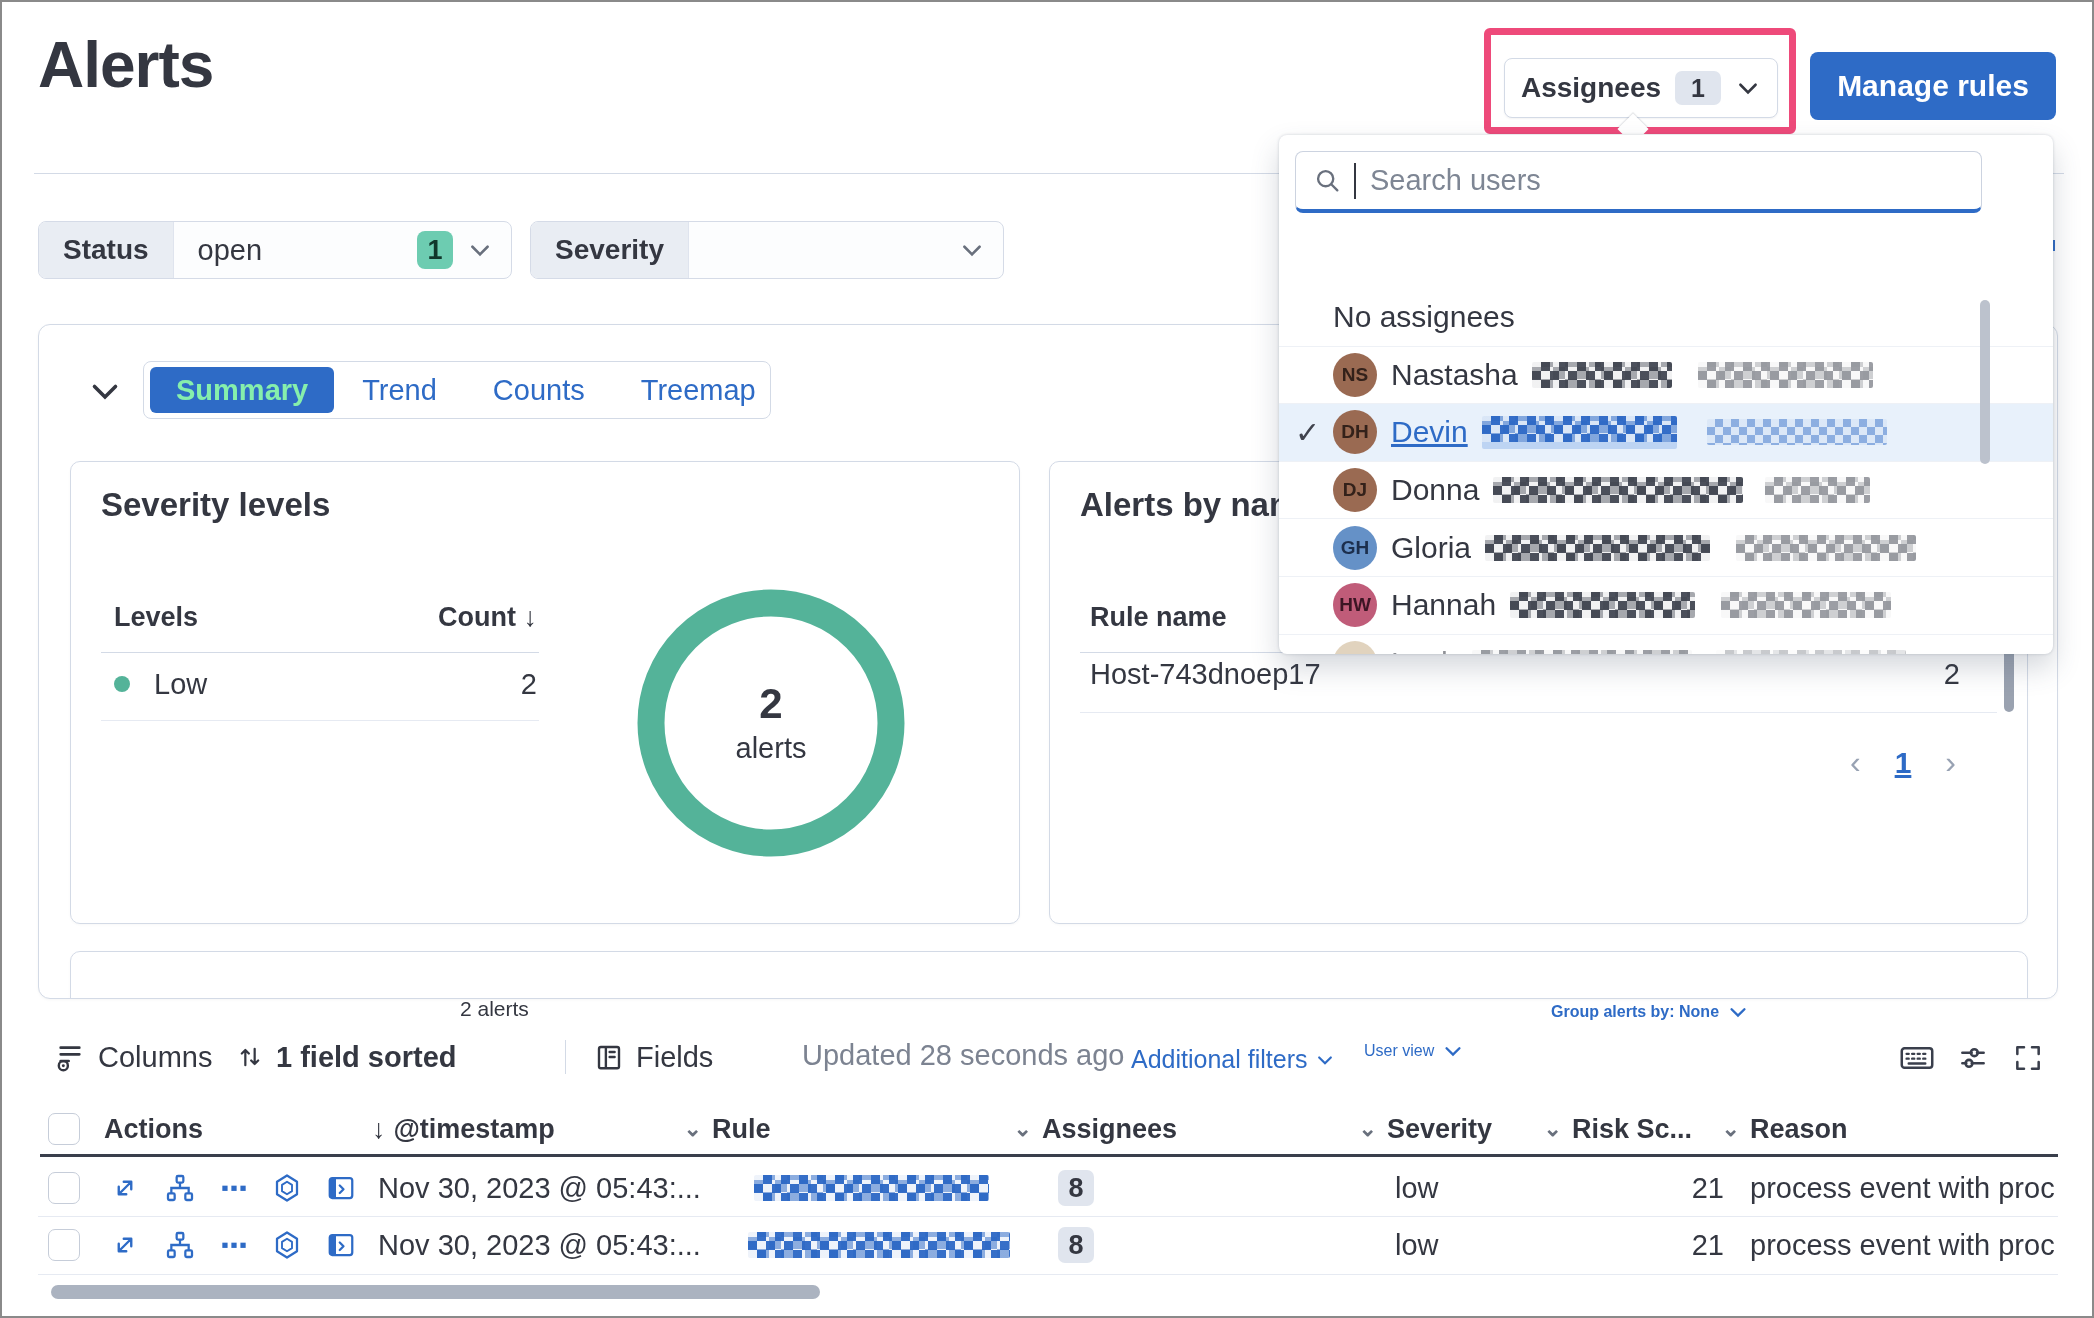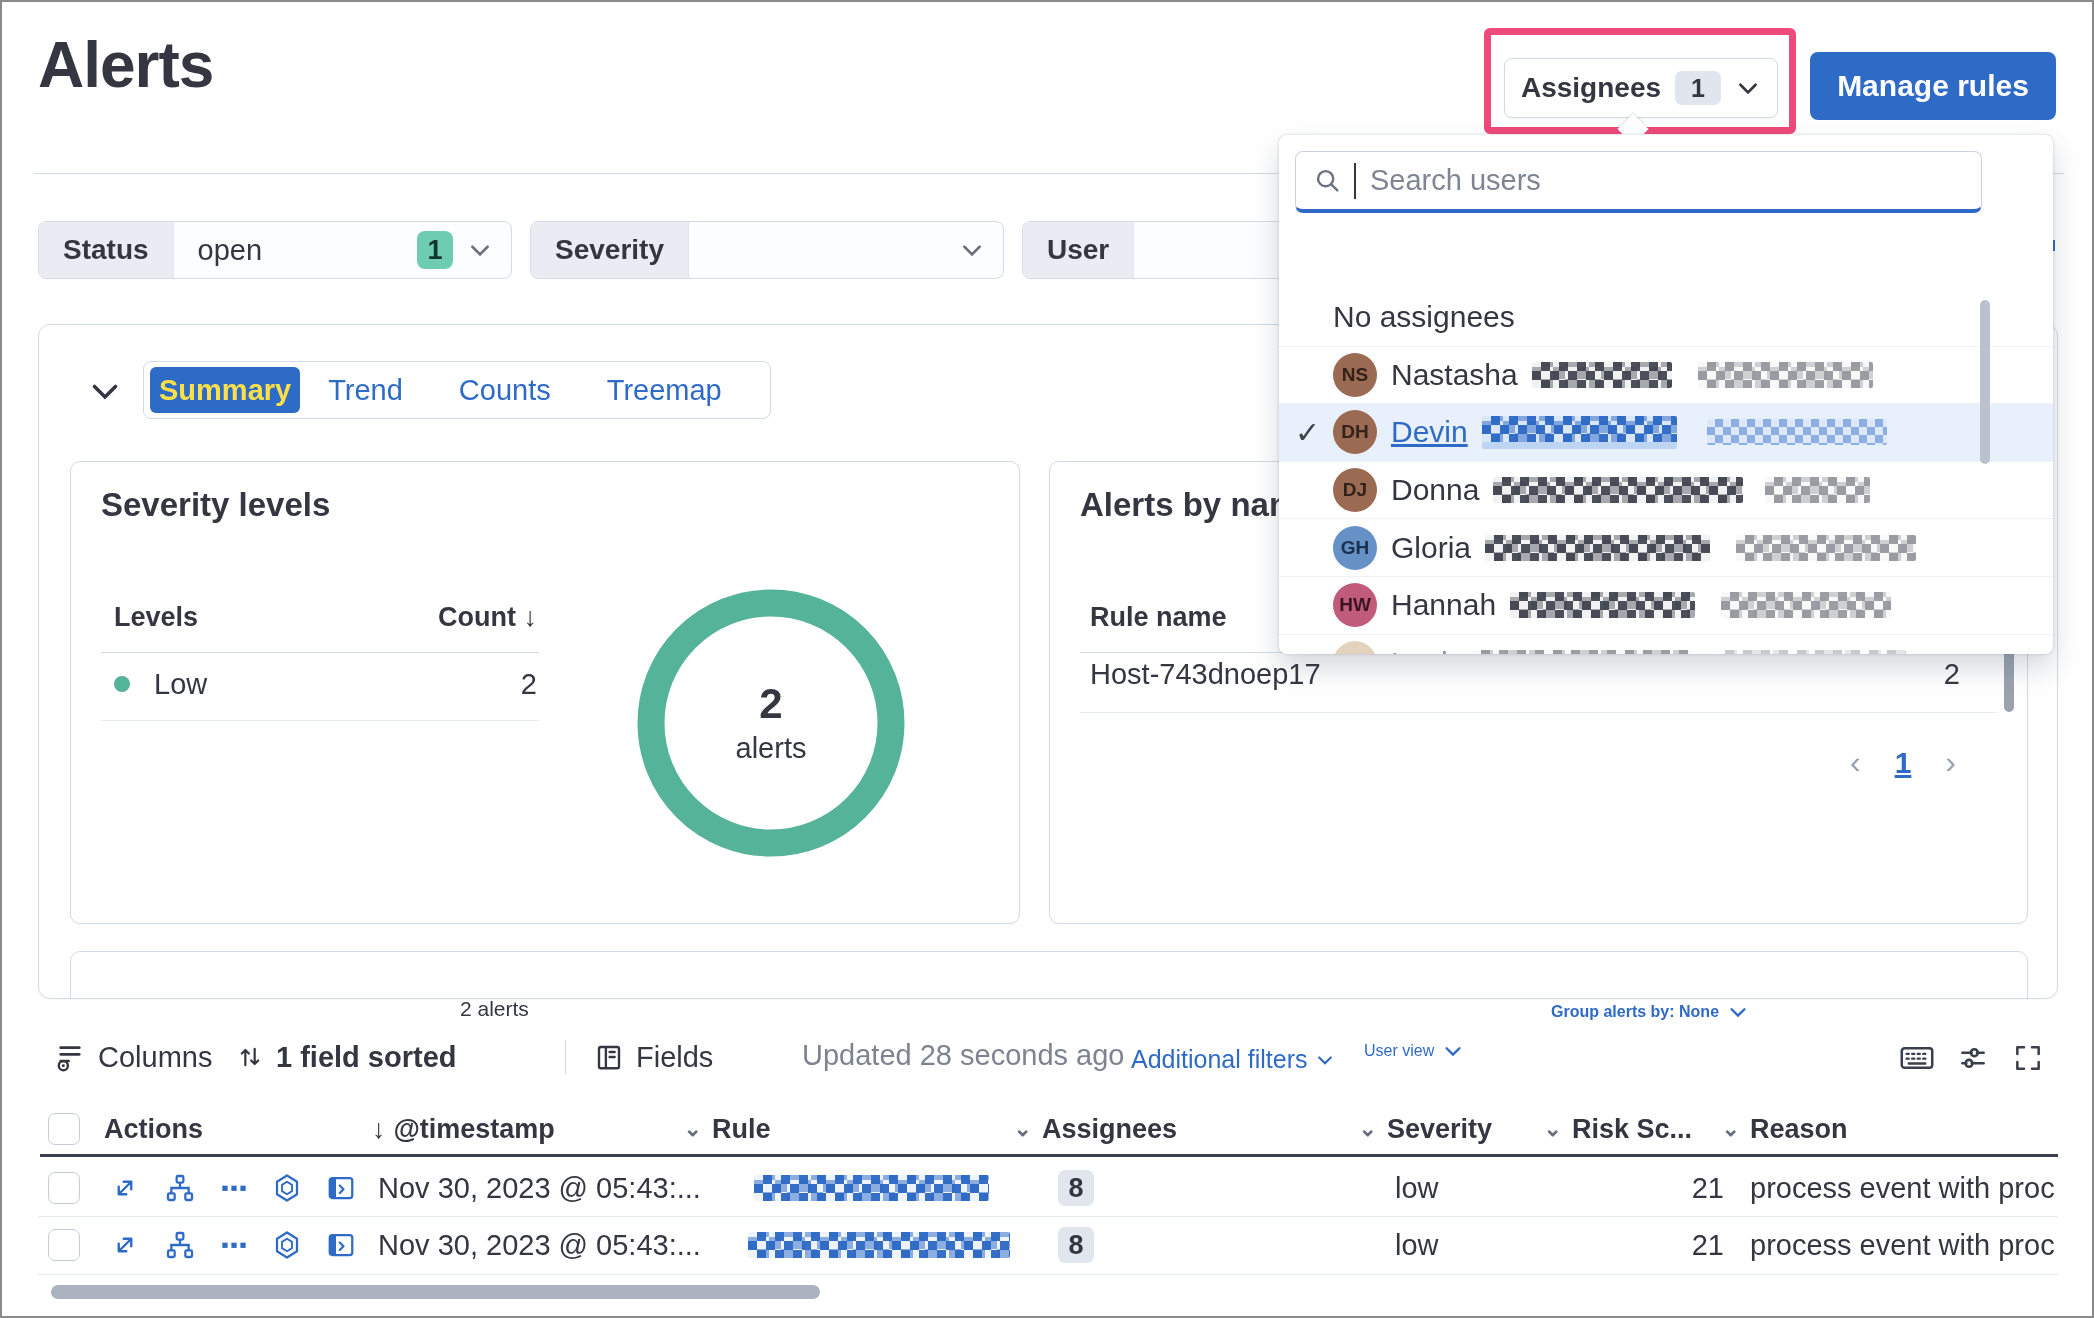--- a/index.html
+++ b/index.html
@@ -33,21 +33,21 @@
   .fbody{display:flex;align-items:center;flex:1;padding:0 18px 0 24px;font-size:29px;gap:14px;}
   .badge-teal{background:#6dccb1;color:#11372c;border-radius:8px;min-width:36px;height:38px;display:flex;align-items:center;justify-content:center;font-size:27px;font-weight:700;margin-left:auto;}
   .chev{width:26px;height:26px;flex:none;}
   .dots3{left:2008px;top:238px;display:flex;gap:6px;z-index:5;cursor:pointer;}
   .dots3 span{width:11px;height:11px;border:3px solid #2e6bc6;box-sizing:border-box;display:block;}
   
   .main-panel{left:36px;top:322px;width:2018px;height:673px;border:1px solid #d3dae6;border-radius:12px;background:#fff;overflow:hidden;box-shadow:0 1px 3px rgba(0,0,0,.04);}
   .collapse-chev{left:48px;top:48px;}
   .tabgroup{left:104px;top:36px;width:628px;height:58px;border:1px solid #d3dae6;border-radius:8px;display:flex;align-items:center;padding:0 6px;box-sizing:border-box;background:#fff;}
   .tab{font-size:29px;color:#2e6bc6;padding:0 28px;font-weight:500;cursor:pointer;}
-  .tab.sel{background:#2e6bc6;color:#fde047;border-radius:6px;height:46px;display:flex;align-items:center;font-weight:700;padding:0 9px;}
+  .tab.sel{background:#2e6bc6;color:#86efac;border-radius:6px;height:46px;display:flex;align-items:center;font-weight:700;padding:0 26px;}
   .card{position:absolute;border:1px solid #d3dae6;border-radius:10px;background:#fff;box-shadow:0 1px 3px rgba(0,0,0,.03);}
   .card-title{position:absolute;left:30px;top:24px;font-size:33px;font-weight:700;white-space:nowrap;}
   .tbl-head{position:absolute;font-size:27px;font-weight:700;}
   .hr-line{position:absolute;height:1px;background:#d3dae6;}
   .hr-light{position:absolute;height:1px;background:#e6eaf2;}
   .lvl-dot{display:inline-block;width:16px;height:16px;border-radius:50%;background:#54b399;margin-right:16px;vertical-align:2px;}
   .donut-center{position:absolute;text-align:center;}
   .pager{position:absolute;display:flex;align-items:center;gap:34px;font-size:30px;color:#98a2b3;}
   .pager .cur{color:#2e6bc6;font-weight:700;text-decoration:underline;cursor:pointer;}
   .pager .pchev{cursor:pointer;font-size:32px;}
@@ -134,26 +134,20 @@
     </div>
     <div class="fgroup" style="width:474px;">
       <div class="fprepend">Severity</div>
       <div class="fbody">
         <span></span>
         <svg class="chev" style="margin-left:auto;" viewBox="0 0 24 24">
             <path d="M5 9l7 7 7-7" fill="none" stroke="#69707d" stroke-width="2.4" stroke-linecap="round"></path>
           </svg>
       </div>
     </div>
-    <div class="fgroup" style="width:474px;">
-      <div class="fprepend">User</div>
-      <div class="fbody">
-          <span></span>
-        </div>
-    </div>
   </div>
   <div class="abs dots3">
       <span></span>
       <span></span>
       <span></span>
     </div>
 
   <div class="abs main-panel">
     <svg class="abs collapse-chev" width="36" height="36" viewBox="0 0 24 24">
         <path d="M5 9l7 7 7-7" fill="none" stroke="#343741" stroke-width="2.4" stroke-linecap="round"></path>

